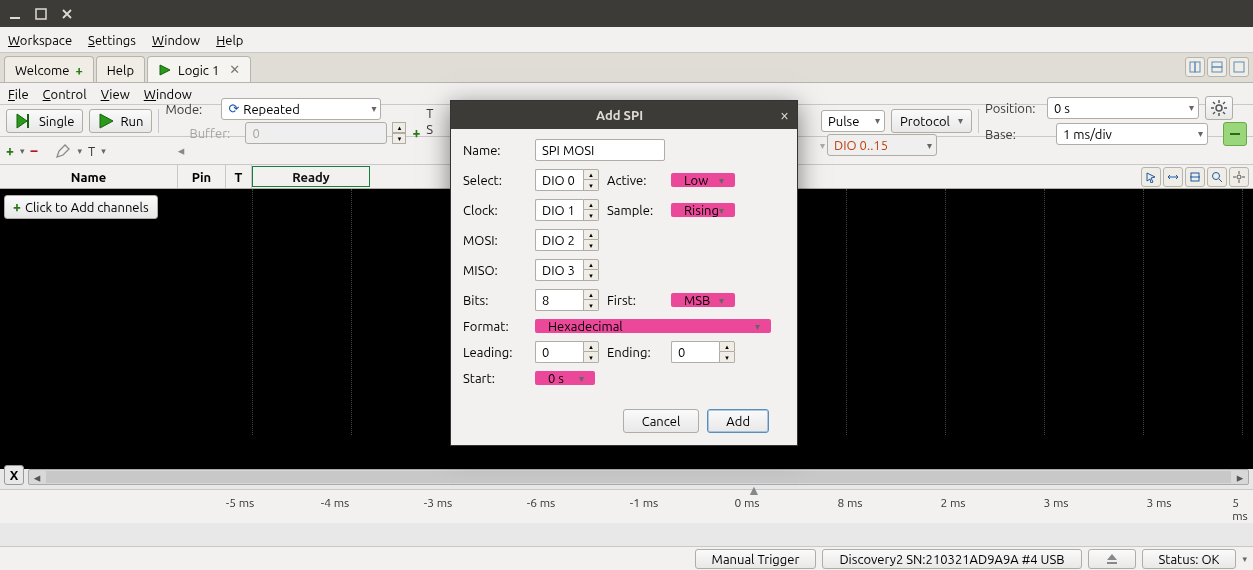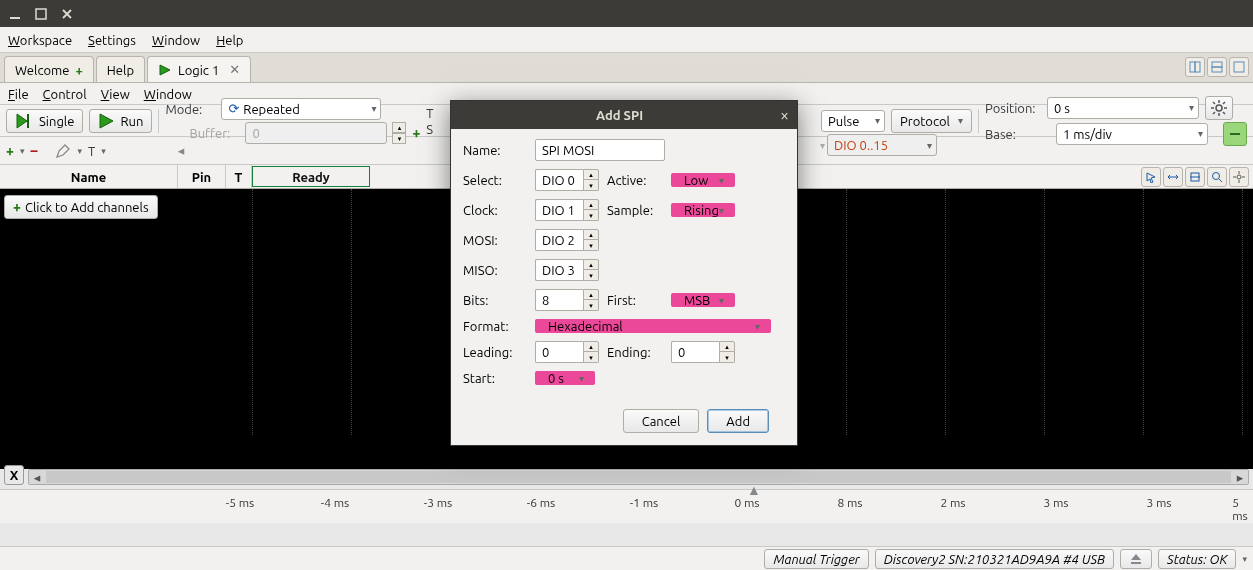--- a/index.html
+++ b/index.html
@@ -71,21 +71,21 @@
 .timeaxis { height:34px; background:#f2f1f0; border-top:1px solid #c8c8c8; position:relative; }
 .timeaxis .tick { position:absolute; top:6px; font-size:12px; color:#333; transform:translateX(-50%); }
 .timeaxis .marker { position:absolute; top:-8px; color:#888; font-size:14px; }
 
 
 .wavehdricons { position:absolute; right:4px; top:0; height:24px; display:flex; align-items:center; gap:2px; }
 .wavehdricons .ic { width:20px; height:20px; border:1px solid #b7b3ad; background:#f0ede7; border-radius:3px; display:flex; align-items:center; justify-content:center; }
 
 
 .statusbar { position:absolute; bottom:0; left:0; right:0; height:24px; background:#f2f1f0; border-top:1px solid #c8c8c8; display:flex; align-items:center; justify-content:flex-end; gap:6px; padding:0 6px; }
-.statusbar .btn { height:20px; padding:1px 8px;font-style:italic; }
+.statusbar .btn { height:20px; padding:1px 16px; }
 
 
 .dialog { position:absolute; left:450px; top:100px; width:348px; background:#f2f1f0; border:1px solid #333; box-shadow: 0 6px 24px rgba(0,0,0,.5); z-index:50; }
 .dlg-titlebar { background:#3c3b37; color:#dfdbd2; height:28px; display:flex; align-items:center; padding:0 8px; }
 .dlg-titlebar .t { flex:1; text-align:center; font-weight:bold; }
 .dlg-titlebar .x { cursor:pointer; font-size:16px; }
 .dlg-body { padding:10px 12px; }
 .dlg-row { display:flex; align-items:center; margin-bottom:8px; gap:8px; }
 .dlg-row .l { width:64px; }
 .dlg-row .l2 { width:56px; }

